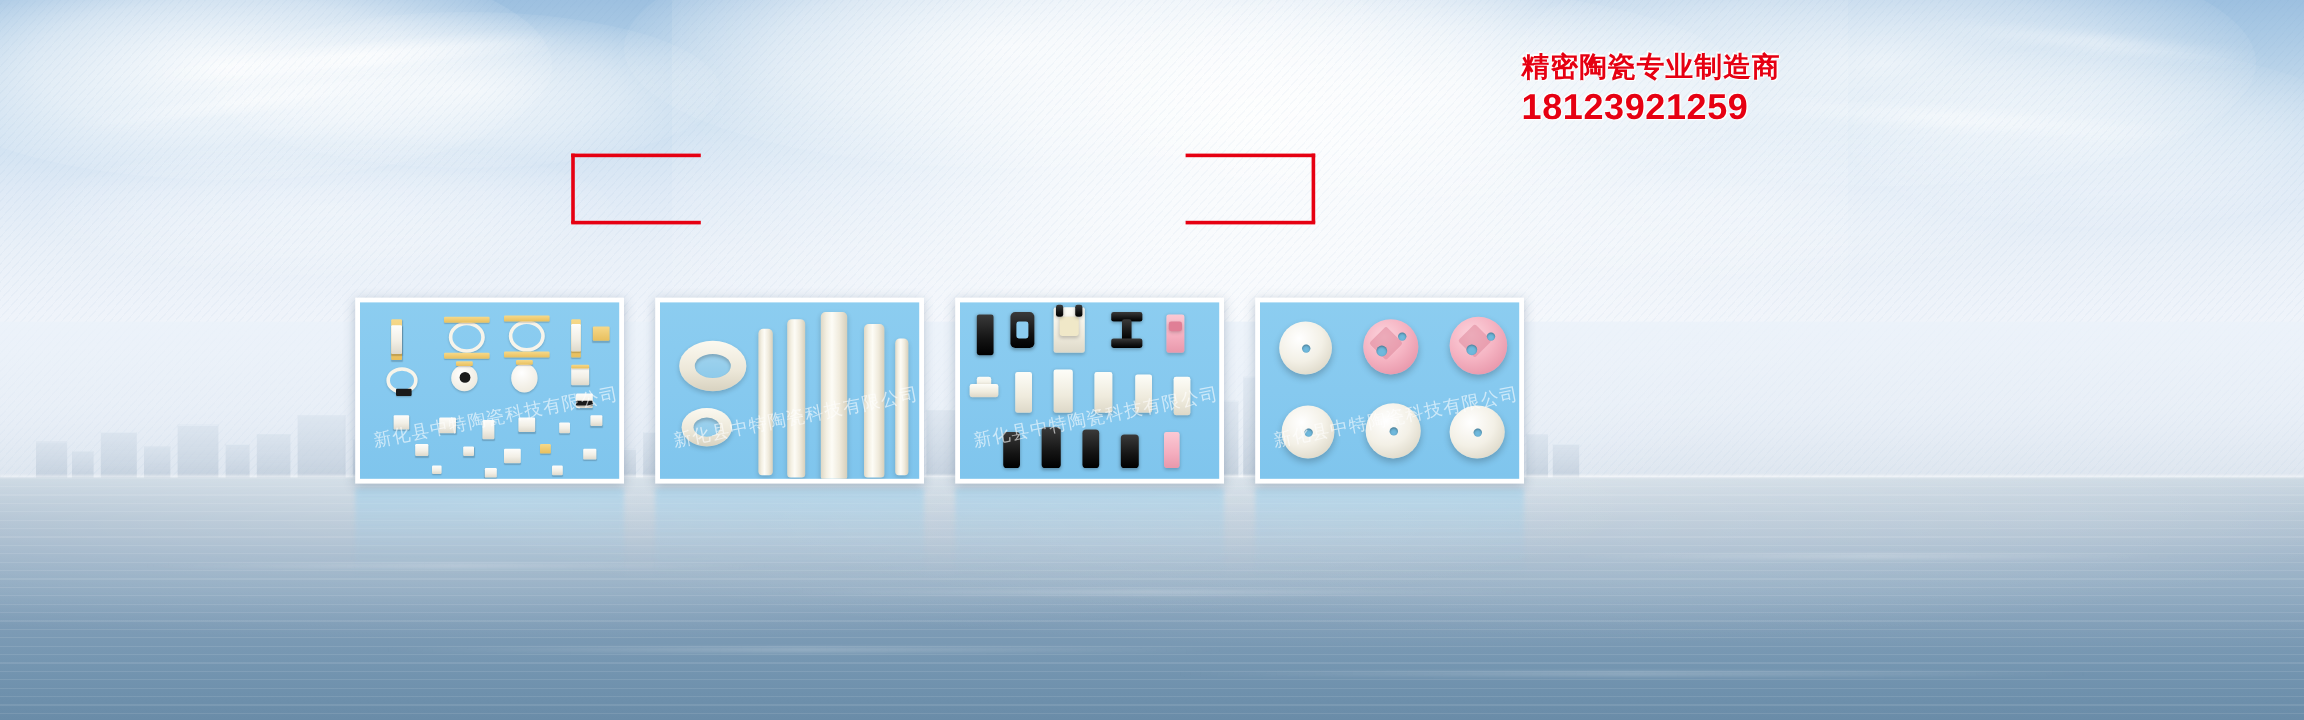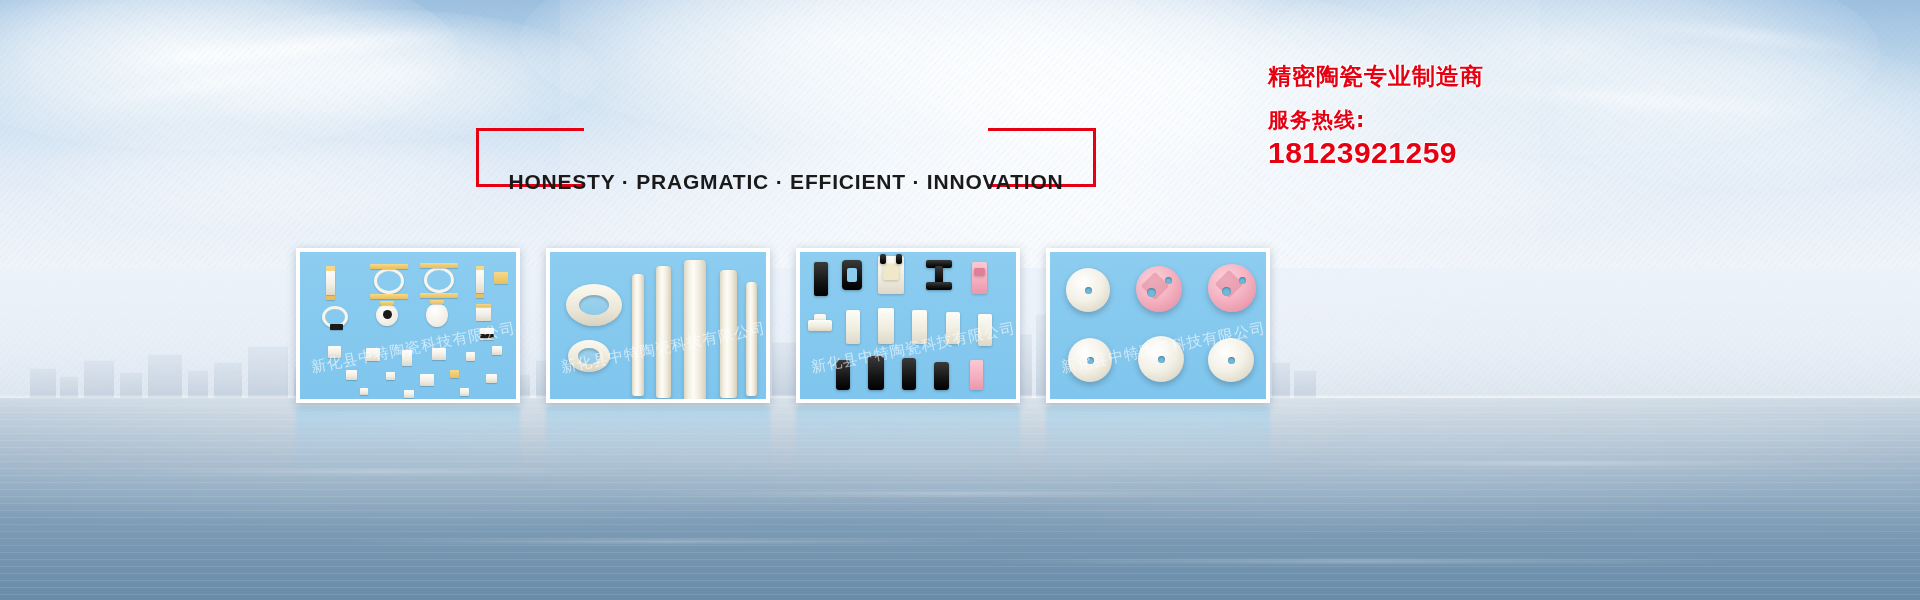--- a/index.html
+++ b/index.html
@@ -193,21 +193,21 @@
     font-family:"Liberation Sans", sans-serif;
     font-size:21px;
     font-weight:700;
     letter-spacing:.8px;
     color:#1a1a1a;
     white-space:nowrap;
   }
 
   
   .contact {
-    position:absolute; left:1268px; top:64px; width:380px;
+    position:absolute; left:1268px; top:44px; width:380px;
   }
   .contact-title {
     font-family:"DejaVu Sans", sans-serif;
     font-size:23px;
     font-weight:700;
     color:#e60012;
     letter-spacing:1px;
     text-shadow:
        0 0 3px #ffffff,
        1px 1px 0 rgba(255,255,255,.95),
@@ -440,26 +440,24 @@
 
   <div class="slogan-block">
     <div class="bracket">
       <div class="br-seg br-tl-h"></div>
       <div class="br-seg br-tl-v"></div>
       <div class="br-seg br-bl-h"></div>
       <div class="br-seg br-tr-h"></div>
       <div class="br-seg br-tr-v"></div>
       <div class="br-seg br-br-h"></div>
     </div>
-    <div class="slogan-en">HONESTY · PRAGMATIC · EFFICIENT · INNOVATION</div>
   </div>
 
   <div class="contact">
     <div class="contact-title">精密陶瓷专业制造商</div>
-    <div class="contact-label">服务热线:</div>
     <div class="contact-phone">18123921259</div>
   </div>
 
   <div class="panel-reflection">
     <div class="refl"></div>
       <div class="refl"></div>
       <div class="refl"></div>
       <div class="refl"></div>
   </div>
 

